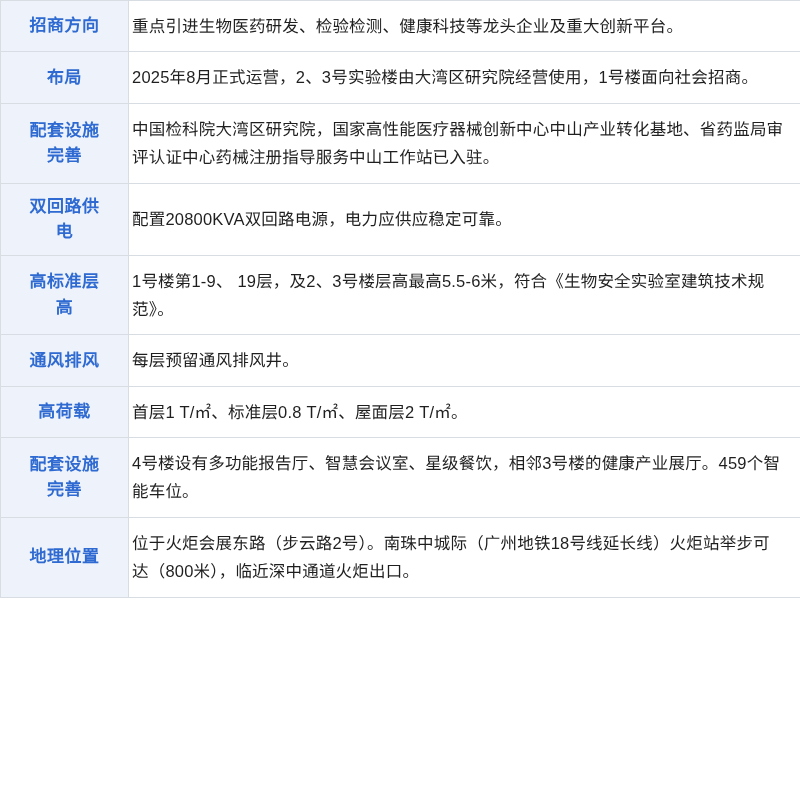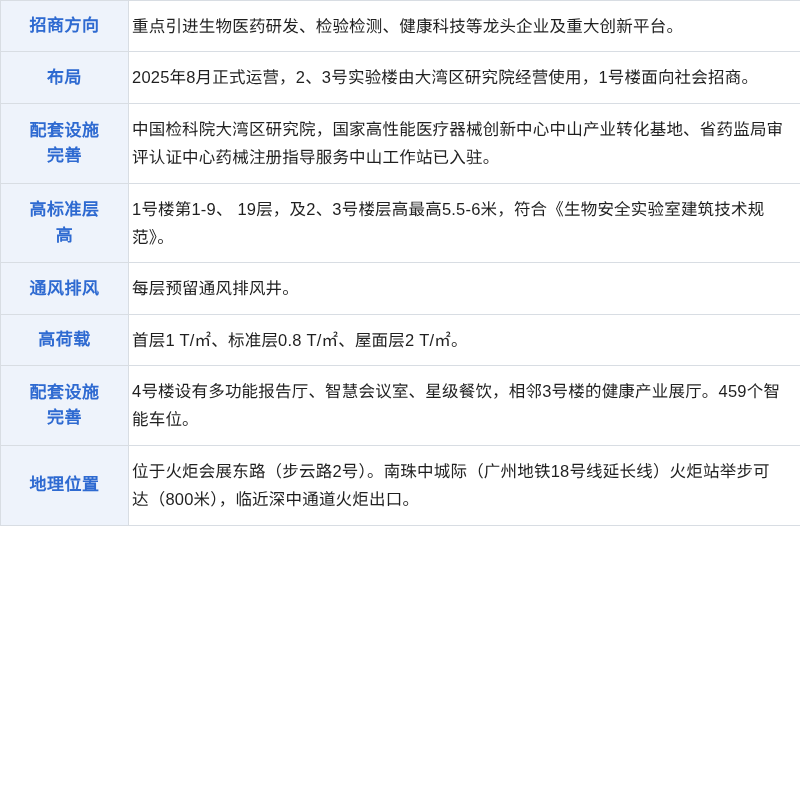--- a/index.html
+++ b/index.html
@@ -59,20 +59,24 @@
     </tr>
     <tr>
       <td class="label">布局</td>
       <td class="value">2025年8月正式运营，2、3号实验楼由大湾区研究院经营使用，1号楼面向社会招商。</td>
     </tr>
     <tr>
       <td class="label">配套设施完善</td>
       <td class="value">中国检科院大湾区研究院，国家高性能医疗器械创新中心中山产业转化基地、省药监局审评认证中心药械注册指导服务中山工作站已入驻。</td>
     </tr>
     <tr>
+      <td class="label">双回路供电</td>
+      <td class="value">配置20800KVA双回路电源，电力应供应稳定可靠。</td>
+    </tr>
+    <tr>
       <td class="label">高标准层高</td>
       <td class="value">1号楼第1-9、 19层，及2、3号楼层高最高5.5-6米，符合《生物安全实验室建筑技术规范》。</td>
     </tr>
     <tr>
       <td class="label">通风排风</td>
       <td class="value">每层预留通风排风井。</td>
     </tr>
     <tr>
       <td class="label">高荷载</td>
       <td class="value">首层1 T/㎡、标准层0.8 T/㎡、屋面层2 T/㎡。</td>

